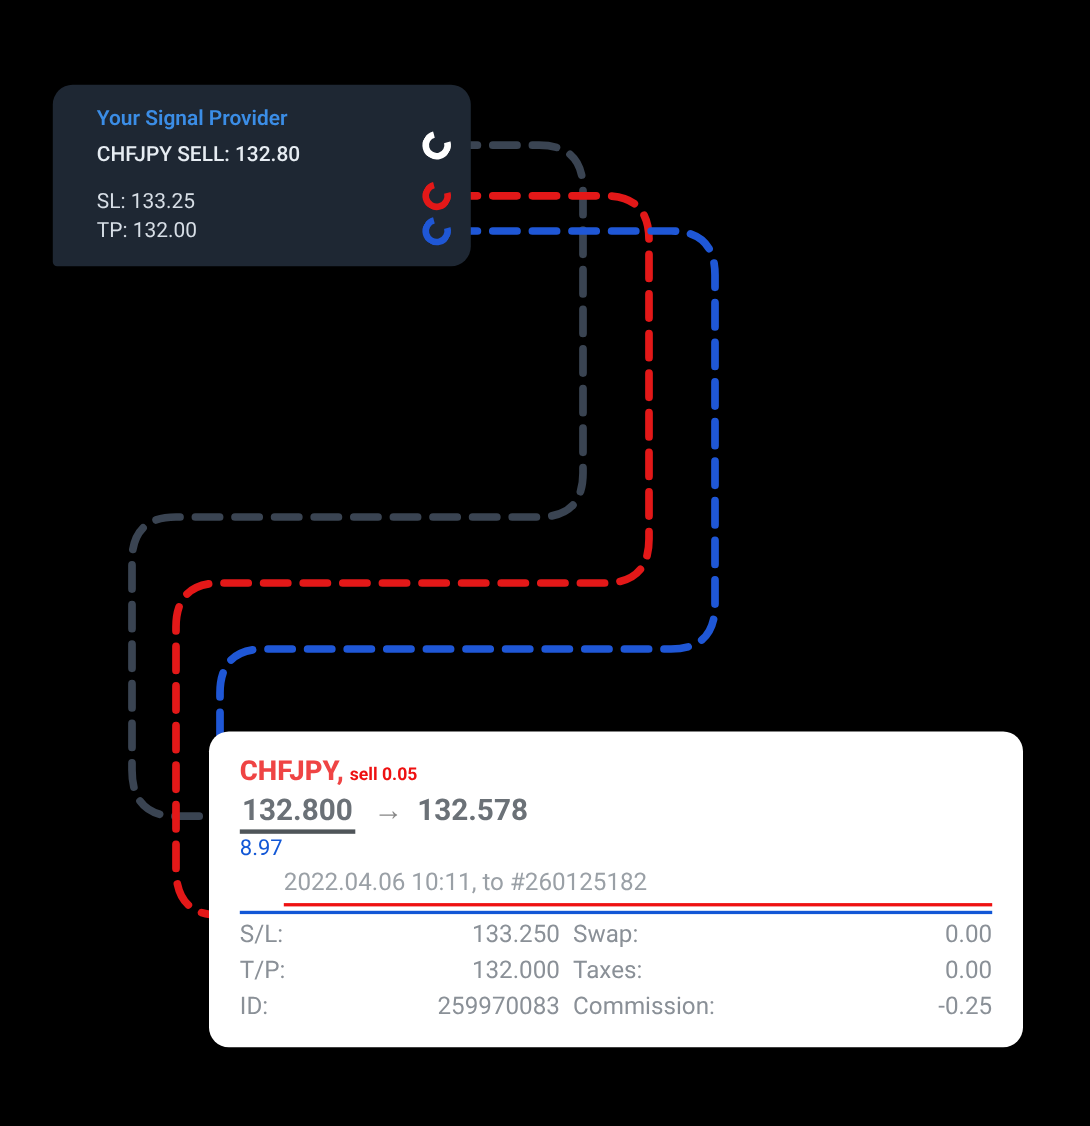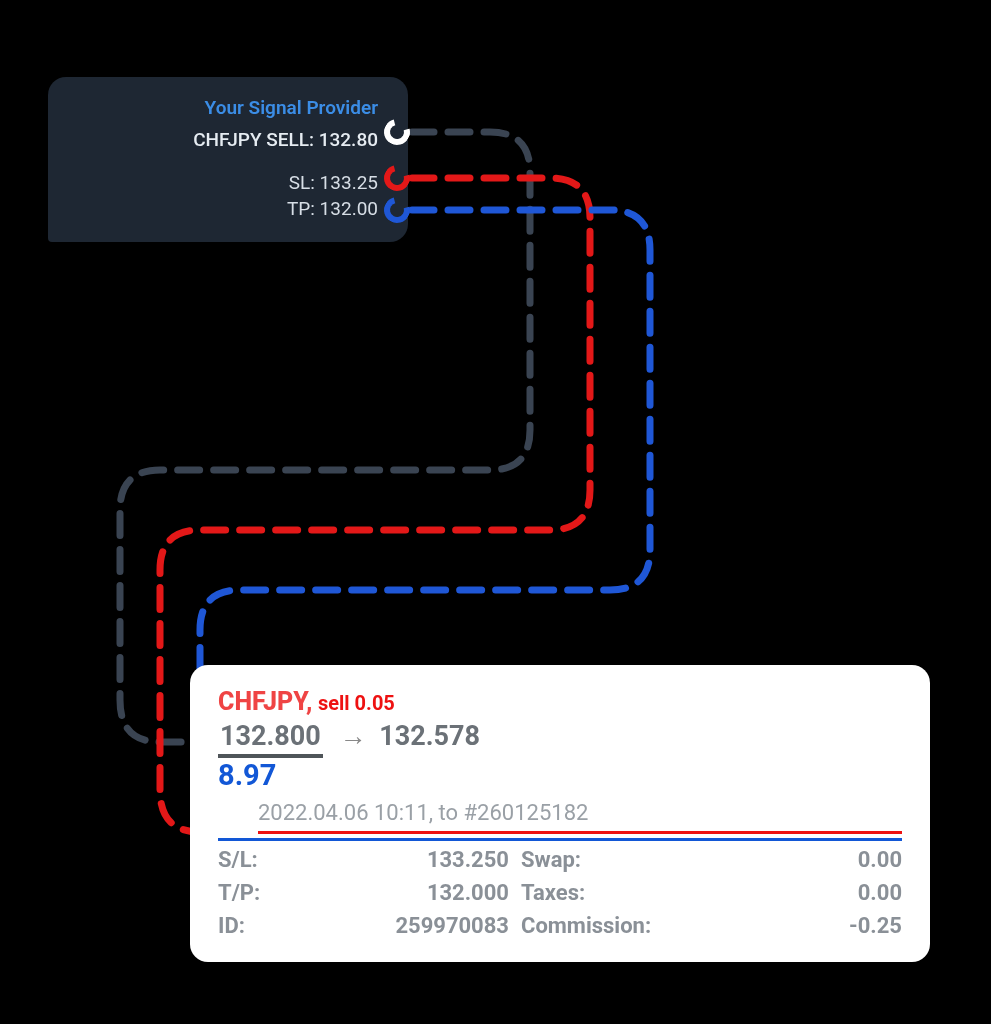--- a/index.html
+++ b/index.html
@@ -16,24 +16,23 @@
   
   .signal-bubble {
     position: absolute;
     left: 48px;
     top: 77px;
     width: 300px;
     background: #1e2733;
     color: #d7dee6;
     border-radius: 18px;
     border-bottom-left-radius: 4px;
-    padding: 18px 30px 20px;
+    padding: 18px 40px 20px;
     font-size: 19px;
     line-height: 1.35;
-    text-align: right;
   }
   .signal-title {
     color: #3b8de6;
     font-weight: 600;
     margin-bottom: 6px;
   }
   .signal-main {
     color: #e6ecf2;
     font-weight: 500;
     margin-bottom: 18px;
@@ -78,39 +77,39 @@
     box-sizing: border-box;
     color: #333;
     font-size: 22px;
   }
   .tc-top {
     display: flex;
     justify-content: space-between;
     align-items: baseline;
   }
   .tc-symbol { font-weight: 800; font-size: 25px; color: #ef4444; }
-  .tc-side   { font-weight: 700; font-size: 20px; color: #e11; }
+  .tc-side   { font-weight: 700; font-size: 16px; color: #e11; }
   .tc-time   { font-size: 22px; color: #9aa0a6; }
 
   .tc-mid {
     display: flex;
     justify-content: space-between;
     align-items: baseline;
     margin-top: 4px;
     flex-direction: column;
   }
   .tc-prices { font-size: 27px; font-weight: 700; color: #6b7177; }
   .tc-prices .entry {
     display: inline-block;
     border-bottom: 4px solid #4f5559;
     padding: 0 2px 2px;
     margin-right: 4px;
   }
   .tc-prices .arrow { display: inline-block; margin: 0 6px; color: #888; font-weight: 500; }
-  .tc-profit { font-size: 29px; font-weight: 700; color: #1257d6; }
+  .tc-profit { font-size: 20px; font-weight: 400; color: #1257d6; }
 
   .tc-sub {
     margin-top: 8px;
     color: #9aa0a6;
     font-size: 22px;
     border-bottom: 3px solid #e11;
     padding-bottom: 6px;
     margin-left: 40px;
   }
   .tc-sub-blue-line {
@@ -120,21 +119,20 @@
     margin-bottom: 6px;
   }
 
   .tc-grid {
     display: grid;
     grid-template-columns: 80px 1fr 170px 1fr;
     row-gap: 8px;
     column-gap: 12px;
     font-size: 22px;
     color: #8a9097;
-    font-weight: bold;
   }
   .tc-grid .val { text-align: right; color: #8a9097; }
 </style>
 </head>
 <body>
 
 <svg class="lines">
 
   <path stroke="#3a4452" d="M 412 132
            L 490 132

